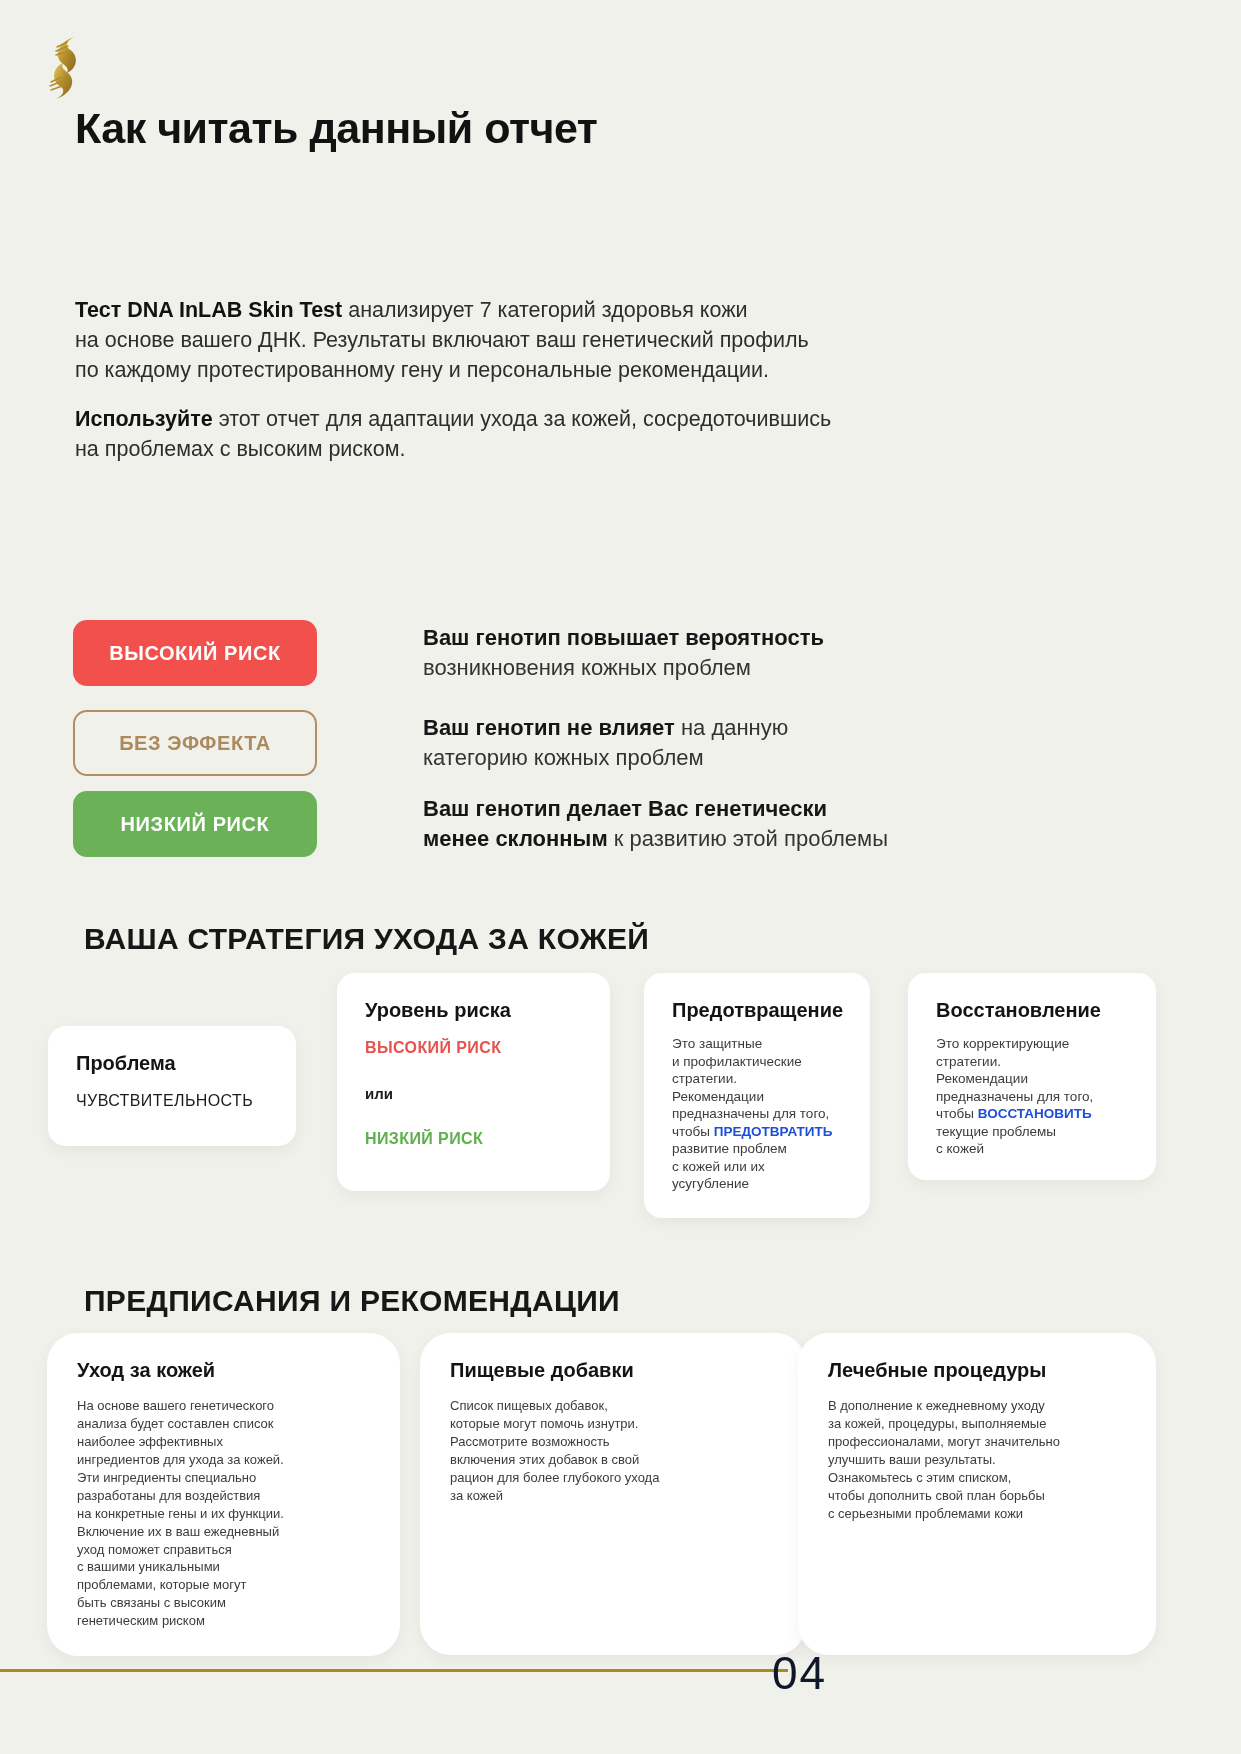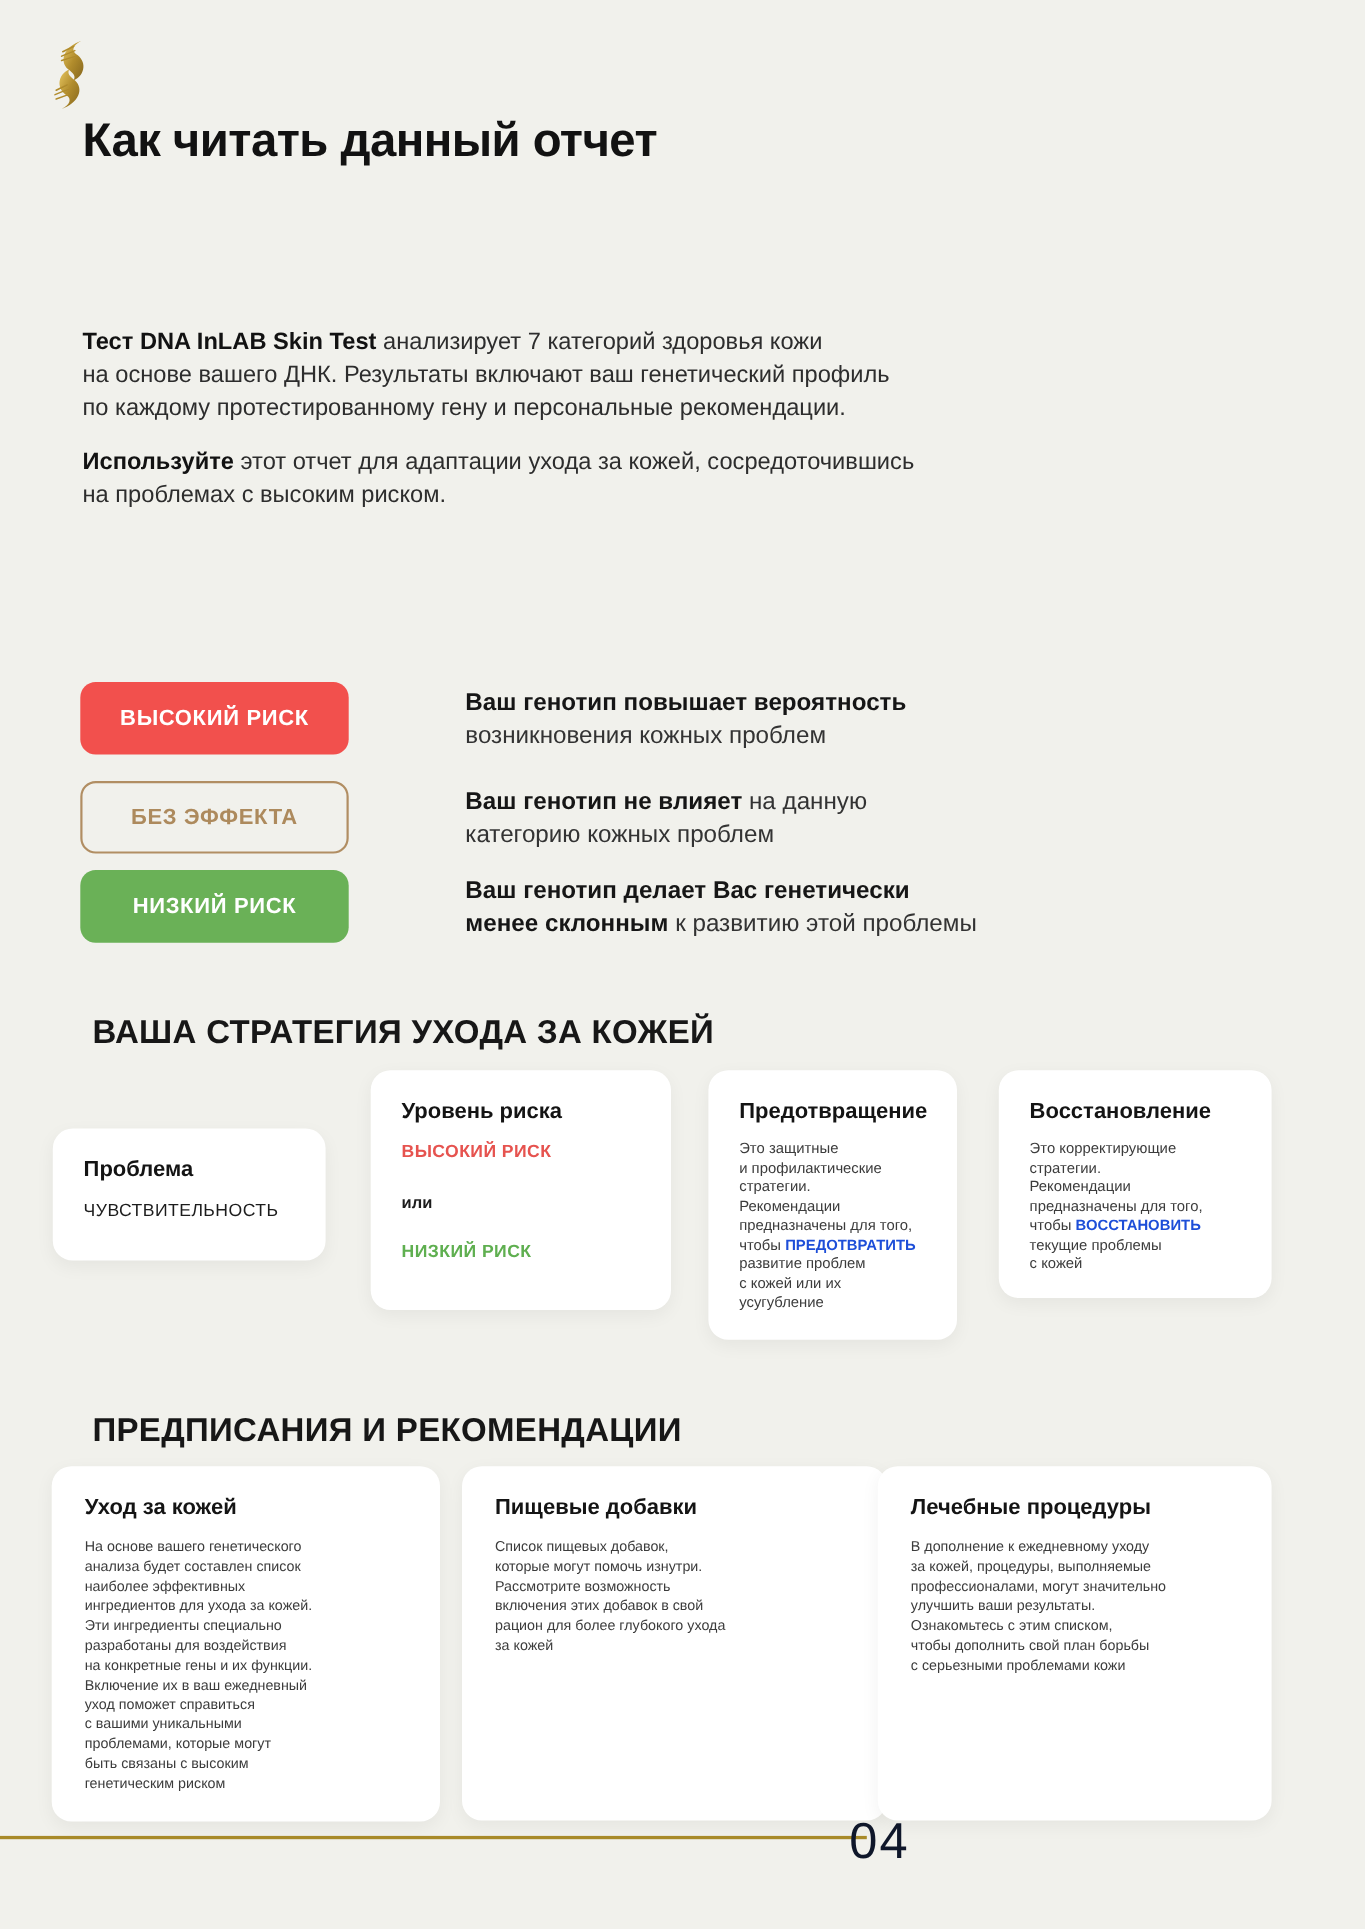--- a/index.html
+++ b/index.html
@@ -64,21 +64,21 @@
   .c-prevent { left:644px; top:973px; width:226px; height:245px; }
   .c-restore { left:908px; top:973px; width:248px; height:207px; }
 
   .problem-value { margin-top:17px; font-size:16px; letter-spacing:0.4px; color:#1c1c1c; }
   .risk-high { margin-top:17px; font-size:16px; font-weight:700; letter-spacing:0.4px; color:#e6534f; }
   .risk-or   { margin-top:28px; font-size:15px; font-weight:700; color:#1c1c1c; }
   .risk-low  { margin-top:28px; font-size:16px; font-weight:700; letter-spacing:0.4px; color:#5faf50; }
   .s-card-body { margin-top:13px; font-size:13.5px; line-height:1.3; color:#3c3c3c; }
   .s-card-body b { color:#1d4ed8; }
 
-  .rec-card { padding:26px 30px; min-height:322px; }
+  .rec-card { padding:26px 30px; min-height:322px;border-radius:31px; }
   .rc-1 { left:47px;  top:1333px; width:353px; }
   .rc-2 { left:420px; top:1333px; width:386px; }
   .rc-3 { left:798px; top:1333px; width:358px; }
   .rec-body { margin-top:15px; font-size:13px; line-height:1.38; color:#3c3c3c; }
 
   
   .footer-line { position:absolute; left:0; top:1669px; width:788px; height:3px; background:#a88a29; }
   .page-number {
     position:absolute; left:772px; top:1646px;
     font-size:46px; font-weight:400; letter-spacing:2px; color:#0f172a;

